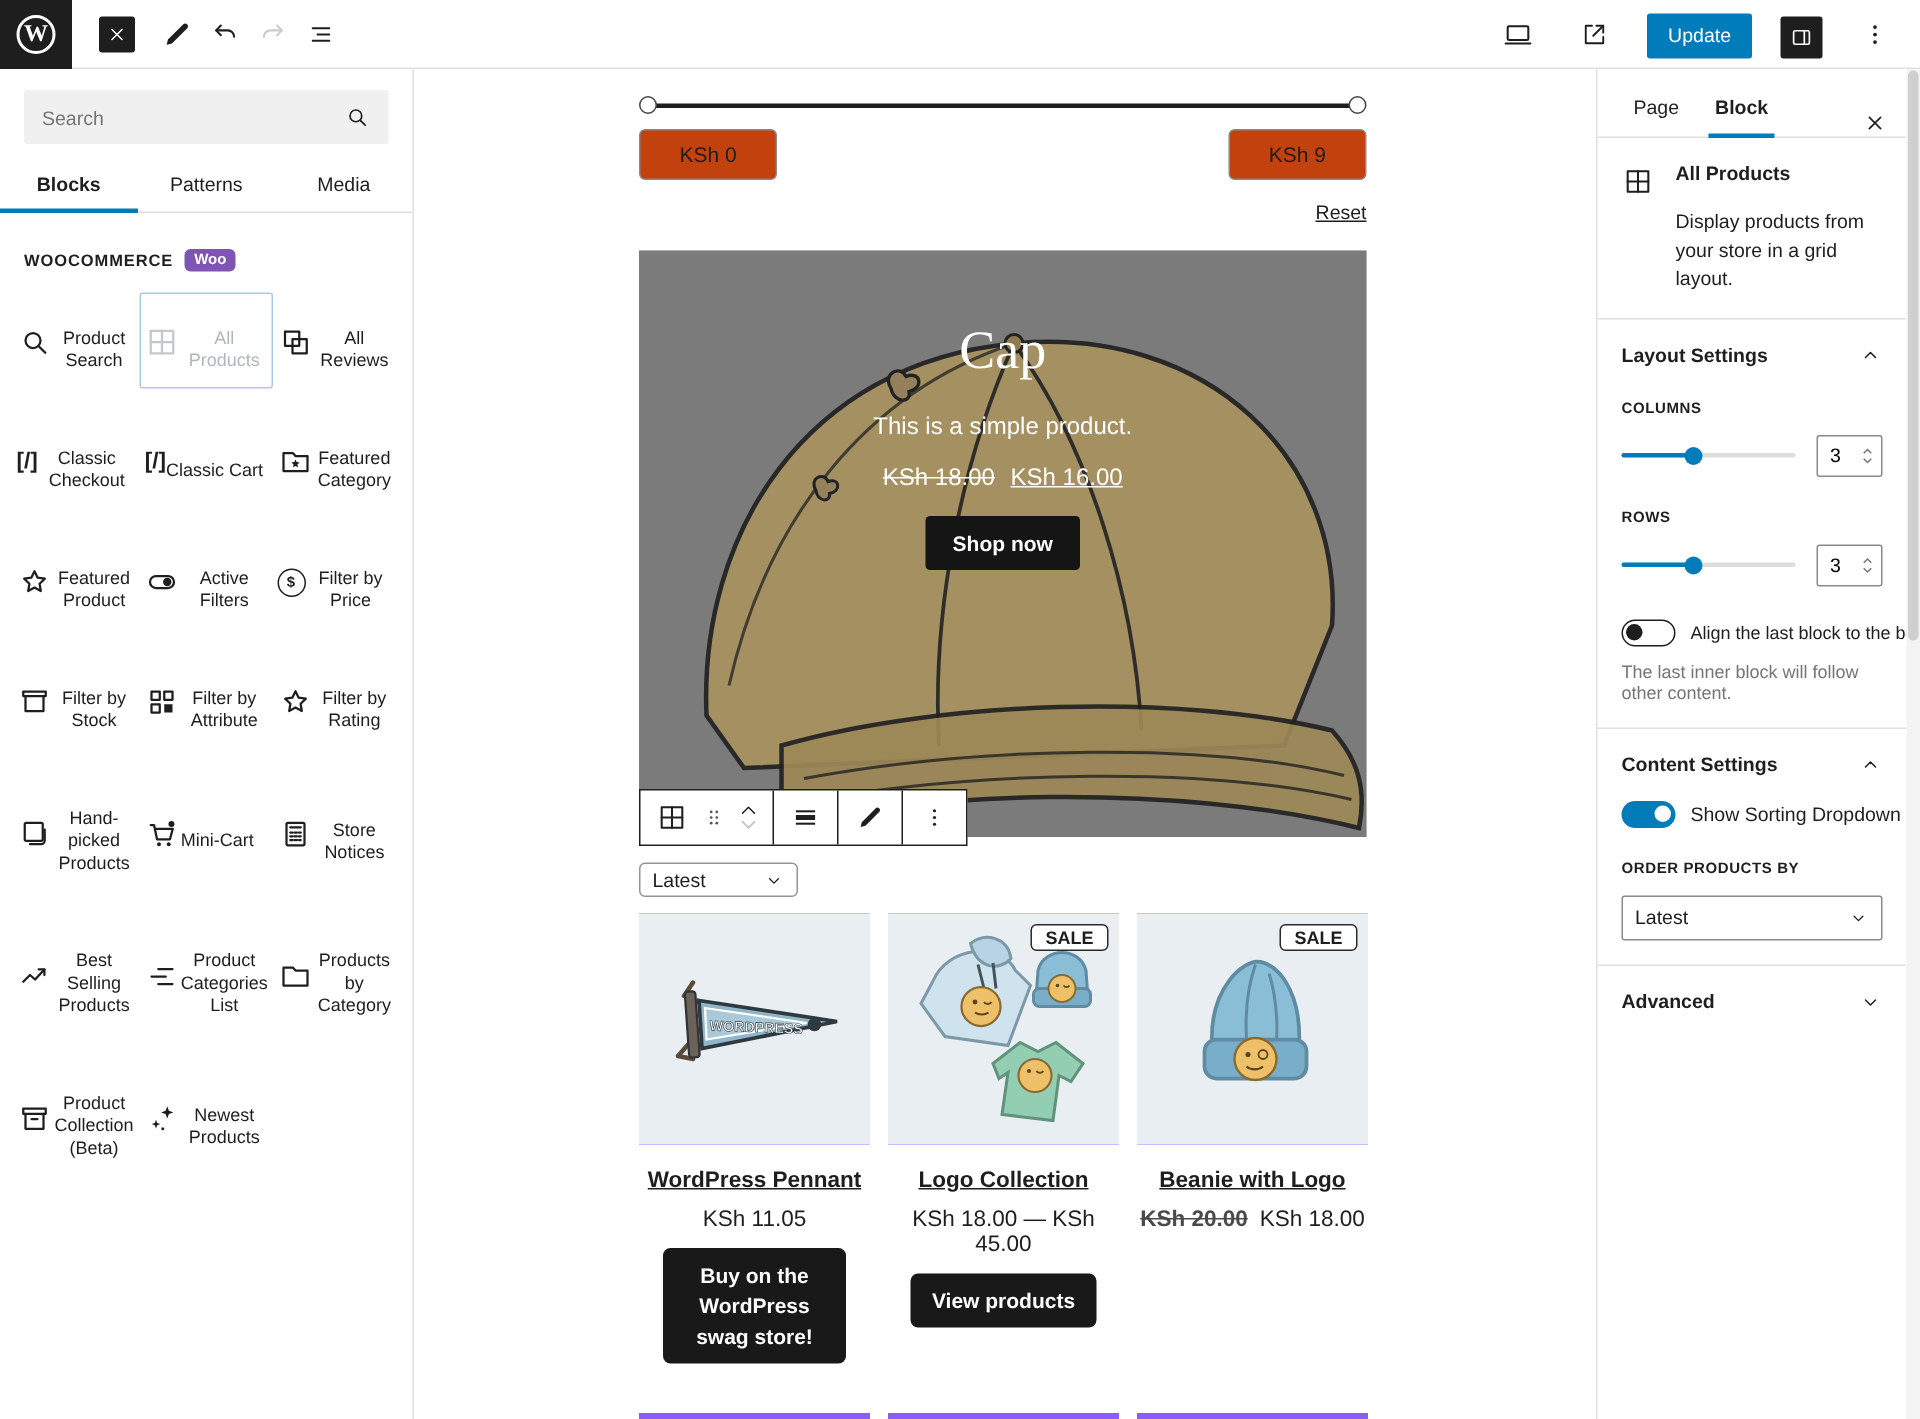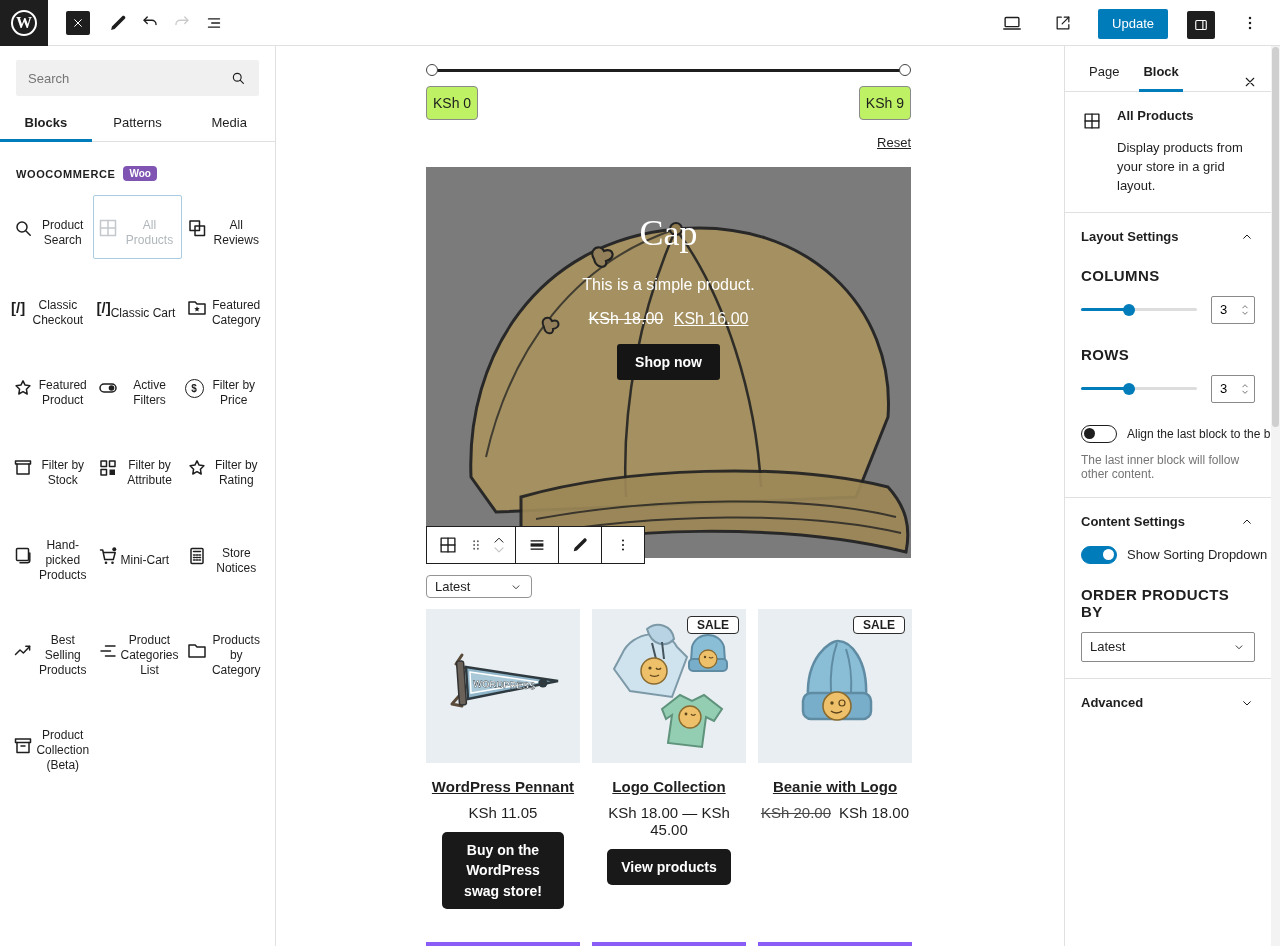--- a/index.html
+++ b/index.html
@@ -51,21 +51,21 @@
   .dollar-circle { width:19px; height:19px; border:1.5px solid #1e1e1e; border-radius:50%;
     font-size:10px; font-weight:bold; display:flex; align-items:center; justify-content:center; }
 
   
   #canvas { position:absolute; left:276px; top:46px; width:788px; height:900px; background:#fff; overflow:hidden; }
   .content-col { position:absolute; left:150px; top:0; width:485px; }
   .pf-slider { margin-top:18px; position:relative; height:12px; }
   .pf-line { position:absolute; left:4px; right:4px; top:5px; height:3px; background:#1e1e1e; }
   .pf-handle { position:absolute; top:0; width:12px; height:12px; background:#fff; border:1.5px solid #444; border-radius:50%; }
   .pf-boxes { margin-top:10px; display:flex; justify-content:space-between; }
-  .pf-box { border:1px solid #8a8a8a; border-radius:4px; padding:8px 6px; font-size:14px; background:#bef264; }
+  .pf-box { border:1px solid #8a8a8a; border-radius:4px; padding:8px 26px; font-size:14px; background:#c2410c; }
   .reset-row { margin-top:13px; text-align:right; }
   .reset-link { font-size:13px; text-decoration:underline; cursor:pointer; }
 
   .featured { margin-top:16px; position:relative; height:391px; background:#7b7b7b; overflow:visible; }
   .featured-img { position:absolute; inset:0; overflow:hidden; }
   .featured-overlay { position:absolute; inset:0; display:flex; flex-direction:column; align-items:center;
     justify-content:flex-start; padding-top:45px; color:#fff; text-align:center; }
   .feat-title { font-family:"Liberation Serif", serif; font-size:36px; font-weight:normal; }
   .feat-desc { margin-top:22px; font-size:16px; }
   .feat-prices { margin-top:16px; font-size:16px; }
@@ -84,42 +84,42 @@
 
   .sort-select { margin-top:17px; width:106px; height:23px; border:1px solid #949494; border-radius:4px;
     display:flex; align-items:center; justify-content:space-between; padding:0 8px; font-size:13px; cursor:pointer; background:#fff; }
 
   .pgrid { margin-top:11px; display:grid; grid-template-columns:repeat(3,154px); column-gap:12px; }
   .pimg { height:154px; background:#8b5cf6; position:relative; display:flex; align-items:center; justify-content:center; }
   .sale-badge { position:absolute; top:7px; right:7px; background:#fff; border:1.5px solid #2b2b2b; border-radius:4px;
     padding:1px 9px; font-size:12px; font-weight:bold; }
   .pname { margin-top:15px; text-align:center; font-size:15px; font-weight:bold; text-decoration:underline; cursor:pointer; }
   .pprice { margin-top:9px; text-align:center; font-size:15px; }
-  .pold { text-decoration:line-through; color:#4a4a4a; margin-right:8px; }
+  .pold { text-decoration:line-through; color:#4a4a4a; margin-right:8px;font-weight:bold; }
   .pbtn-row { margin-top:11px; text-align:center; }
   .pbtn { display:inline-block; background:#191919; color:#fff; border:none; border-radius:5px;
     padding:8px 14px; font-size:14px; font-weight:bold; font-family:"Liberation Sans", sans-serif; line-height:1.45; cursor:pointer; }
   .pbtn.wrap { max-width:122px; }
   .pgrid2 { margin-top:33px; }
 
   
   #settings { position:absolute; left:1064px; top:46px; width:207px; height:900px; background:#fff;
     border-left:1px solid #e0e0e0; overflow:hidden; }
   .set-tabs { height:46px; border-bottom:1px solid #e0e0e0; display:flex; align-items:flex-end; padding:0 12px; }
   .set-tab { padding:14px 12px 12px; font-size:13px; cursor:pointer; position:relative; }
   .set-tab.active { font-weight:bold; }
   .set-tab.active::after { content:""; position:absolute; left:8px; right:8px; bottom:-1px; height:3px; background:#007cba; }
   .set-close { margin-left:auto; cursor:pointer; display:flex; }
   .block-card { padding:16px; display:flex; gap:14px; border-bottom:1px solid #e0e0e0; }
   .bc-title { font-size:13px; font-weight:bold; }
   .bc-desc { margin-top:16px; font-size:13px; line-height:1.45; }
   .panel { border-bottom:1px solid #e0e0e0; padding:0 16px 16px; }
   .panel-head { height:48px; display:flex; align-items:center; justify-content:space-between; cursor:pointer; }
   .panel-title { font-size:13px; font-weight:bold; }
-  .ctl-label { font-size:15px; font-weight:bold; letter-spacing:.4px; margin:6px 0 12px; }
+  .ctl-label { font-size:10px; font-weight:bold; letter-spacing:.4px; margin:6px 0 12px; }
   .slider-row { display:flex; align-items:center; gap:14px; margin-bottom:22px; }
   .rtrack { flex:1; height:3px; background:#ddd; border-radius:2px; position:relative; cursor:pointer; }
   .rfill { position:absolute; left:0; top:0; bottom:0; width:41%; background:#007cba; border-radius:2px; }
   .rknob { position:absolute; left:41%; top:50%; transform:translate(-50%,-50%); width:12px; height:12px;
     background:#007cba; border-radius:50%; }
   .numbox { width:44px; height:28px; border:1px solid #8a8a8a; border-radius:2px; display:flex; align-items:center; background:#fff; }
   .numbox input { width:24px; border:none; outline:none; font-size:13px; padding-left:8px; font-family:"Liberation Sans", sans-serif; }
   .stepper { display:flex; flex-direction:column; align-items:center; justify-content:center; flex:1; cursor:pointer; color:#757575; }
   .toggle-row { display:flex; align-items:center; gap:10px; margin-top:6px; }
   .tgl { width:36px; height:18px; border-radius:10px; position:relative; flex:0 0 auto; cursor:pointer; }
@@ -374,20 +374,30 @@
     </div>
     <div class="bcell">
       <span class="bicon">
           <svg class="oi" width="24" height="24" viewBox="0 0 24 24">
             <rect x="4.5" y="5" width="15" height="3.5"></rect>
             <path d="M6 8.5V18.5h12V8.5"></path>
             <path d="M10 12h4"></path>
           </svg>
         </span>
       <span class="blabel">Product Collection (Beta)</span>
+    </div>
+    <div class="bcell">
+      <span class="bicon">
+          <svg class="oi" width="24" height="24" viewBox="0 0 24 24">
+            <path class="fl" d="M15.5 3.5l1.1 3 3 1.1-3 1.1-1.1 3-1.1-3-3-1.1 3-1.1z"></path>
+            <path class="fl" d="M8 12.5l.8 2.1 2.1.8-2.1.8-.8 2.1-.8-2.1-2.1-.8 2.1-.8z"></path>
+            <circle class="fl" cx="12.5" cy="18.5" r="1"></circle>
+          </svg>
+        </span>
+      <span class="blabel">Newest Products</span>
     </div>
 
   </div>
 </div>
 
 <div id="canvas">
   <div class="content-col">
 
     <div class="pf-slider">
       <div class="pf-line"></div>

